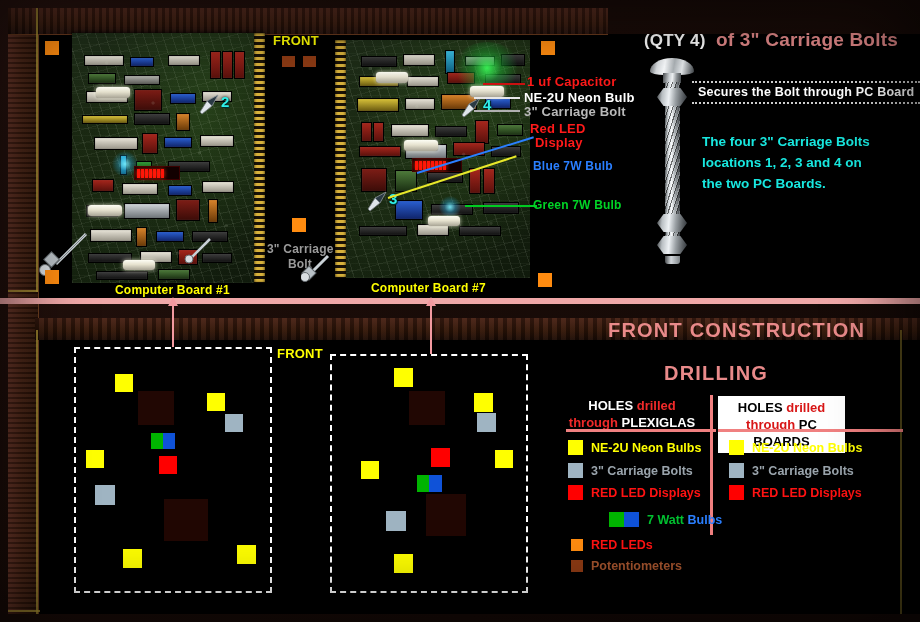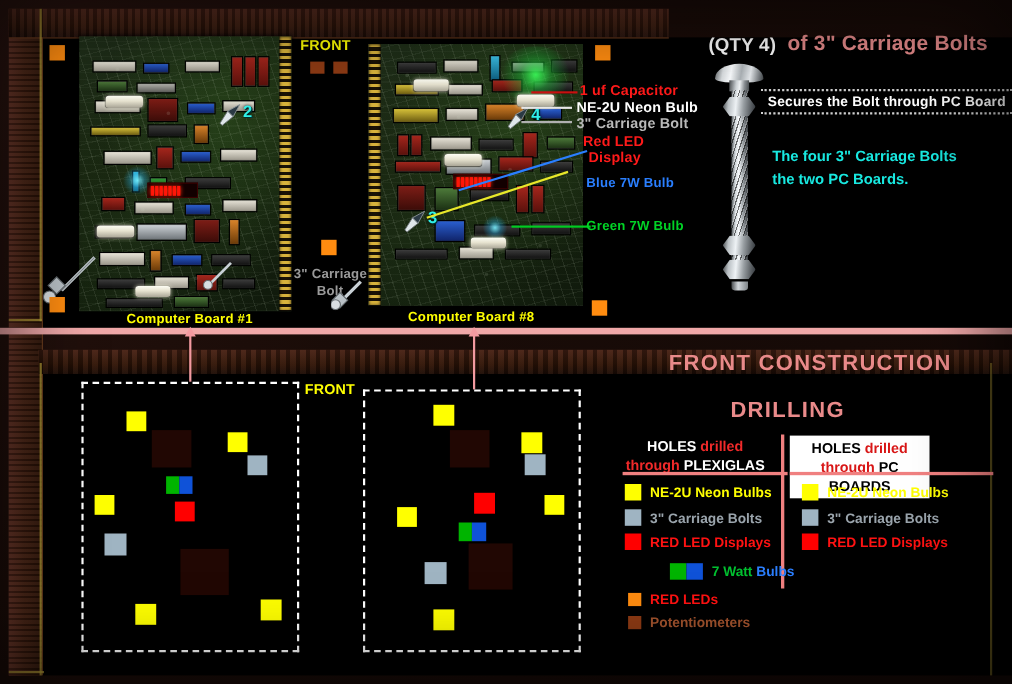--- a/index.html
+++ b/index.html
@@ -368,39 +368,40 @@
 
   <div class="lbl red" style="left:527px;top:74px;">1 uf Capacitor</div>
   <div class="lbl white" style="left:524px;top:90px;">NE-2U Neon Bulb</div>
   <div class="lbl gray" style="left:524px;top:104px;">3" Carriage Bolt</div>
   <div class="lbl red" style="left:530px;top:121px;">Red LED</div>
   <div class="lbl red" style="left:535px;top:135px;">Display</div>
   <div class="lbl blue" style="left:533px;top:159px;">Blue 7W Bulb</div>
   <div class="lbl green" style="left:533px;top:198px;">Green 7W Bulb</div>
 
   <div class="lbl yellow" style="left:115px;top:283px;">Computer Board #1</div>
-  <div class="lbl yellow" style="left:371px;top:281px;">Computer Board #8</div>
+  <div class="lbl yellow" style="left:371px;top:281px;">Computer Board #7</div>
 
   <div class="lbl" style="left:644px;top:31px;color:#ffffff;font-size:17px;">(QTY 4)</div>
   <div class="lbl" style="left:716px;top:29px;color:#e58a8a;font-size:19px;">of 3" Carriage Bolts</div>
 
   <div class="bolt-fig">
     <div class="bolt-head"></div>
     <div class="bolt-sq"></div>
     <div class="shaft"></div>
     <div class="nut" style="top:30px;"></div>
     <div class="nut" style="top:156px;"></div>
     <div class="nut" style="top:178px;"></div>
     <div class="bolt-tip"></div>
   </div>
 
   <div class="dash-cap" style="left:692px;top:81px;">Secures the Bolt through PC Board</div>
 
   <div class="cyan-block" style="left:702px;top:131px;">
     <div>The four 3" Carriage Bolts</div>
+    <div>locations 1, 2, 3 and 4 on</div>
     <div>the two PC Boards.</div>
   </div>
 
   <div class="pink-rule" style="left:0;top:298px;width:920px;height:6px;"></div>
   <div class="up-arrow" style="left:172px;top:305px;height:55px;"></div>
   <div class="up-arrow" style="left:430px;top:305px;height:55px;"></div>
 
   <div class="lbl pinkred" style="left:608px;top:319px;">FRONT  CONSTRUCTION</div>
   <div class="lbl pinkred" style="left:664px;top:362px;">DRILLING</div>
 

